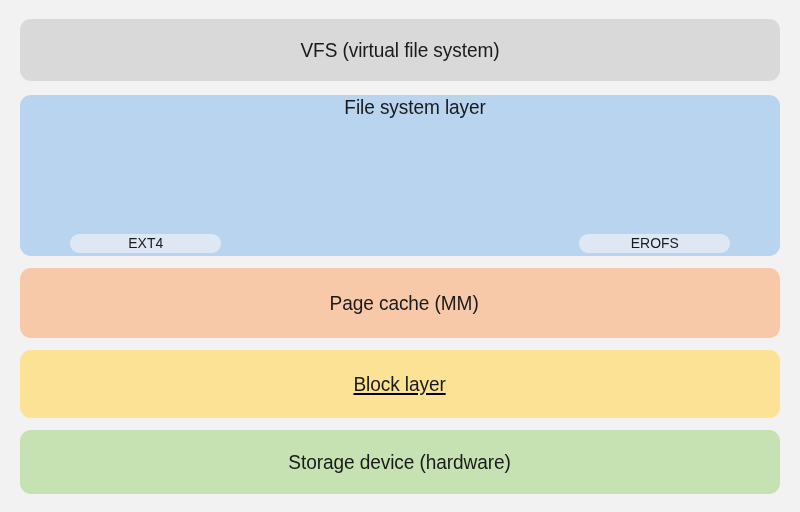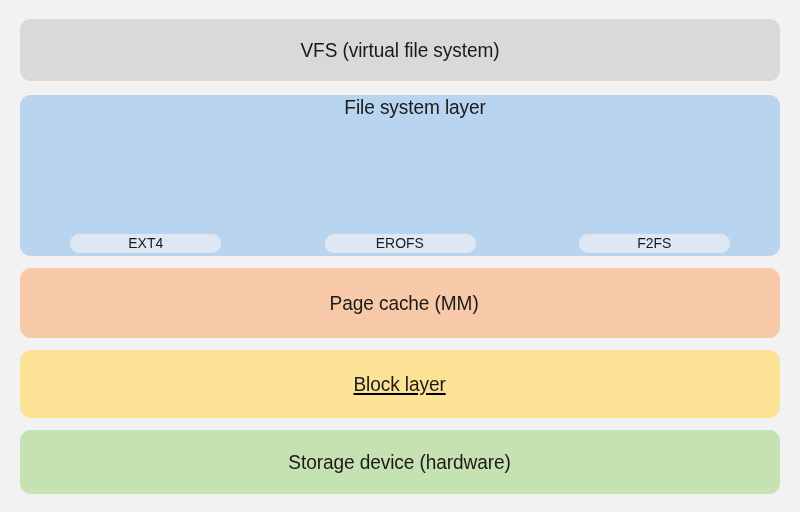--- a/index.html
+++ b/index.html
@@ -132,23 +132,20 @@
     <div id="fs-title">
       <div class="layer-label">File system layer</div>
     </div>
     <div id="fs-children">
       <div class="fs-box">
         <div class="fs-box-label">EXT4</div>
       </div>
       <div class="fs-box">
         <div class="fs-box-label">EROFS</div>
       </div>
-      <div class="fs-box">
-        <div class="fs-box-label">F2FS</div>
-      </div>
     </div>
   </div>
 
   <div class="layer" id="layer-pagecache">
     <div class="layer-label">Page cache (MM)</div>
   </div>
 
   <div class="layer" id="layer-block">
     <div class="layer-label">Block layer</div>
   </div>

